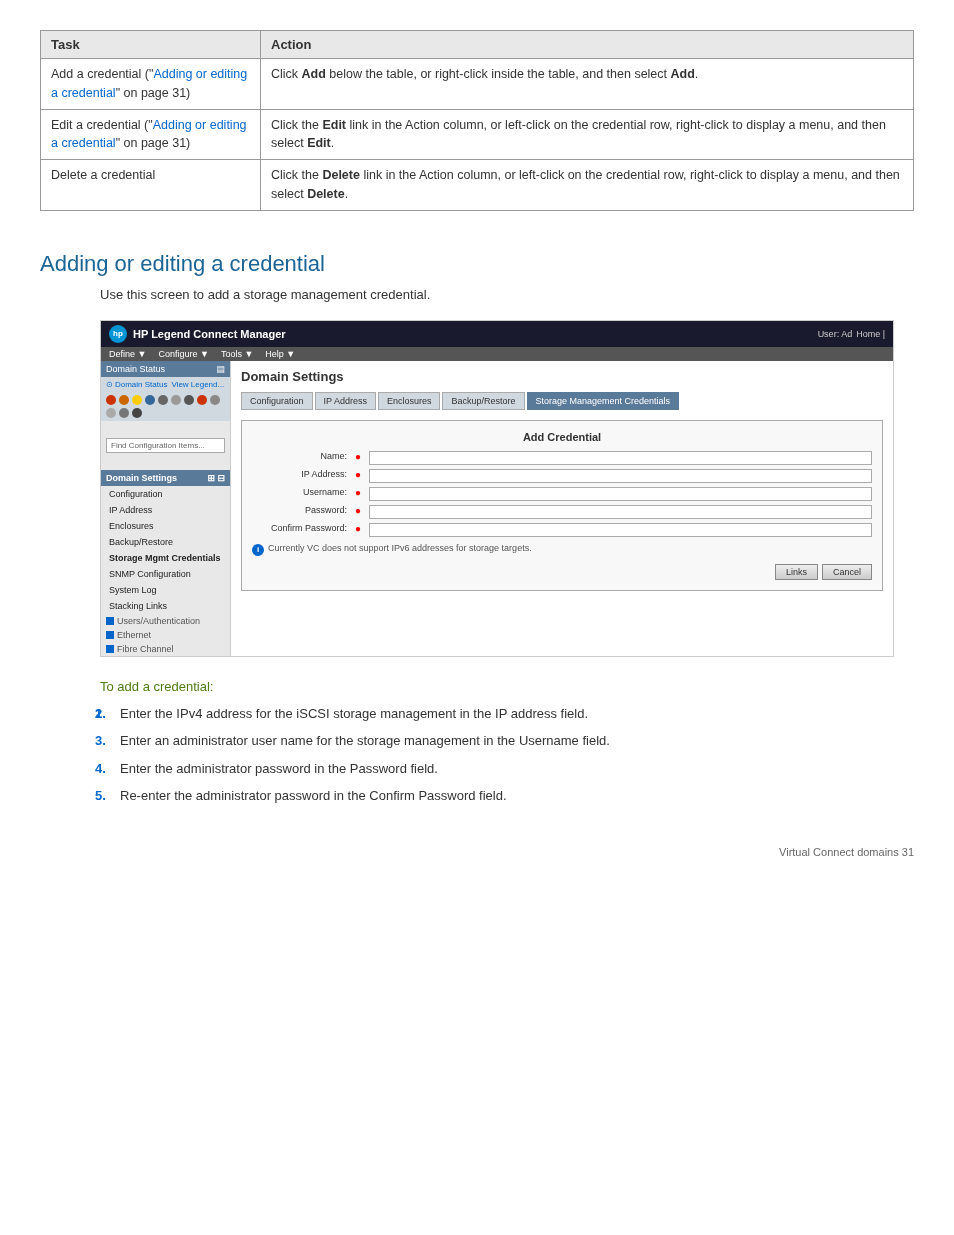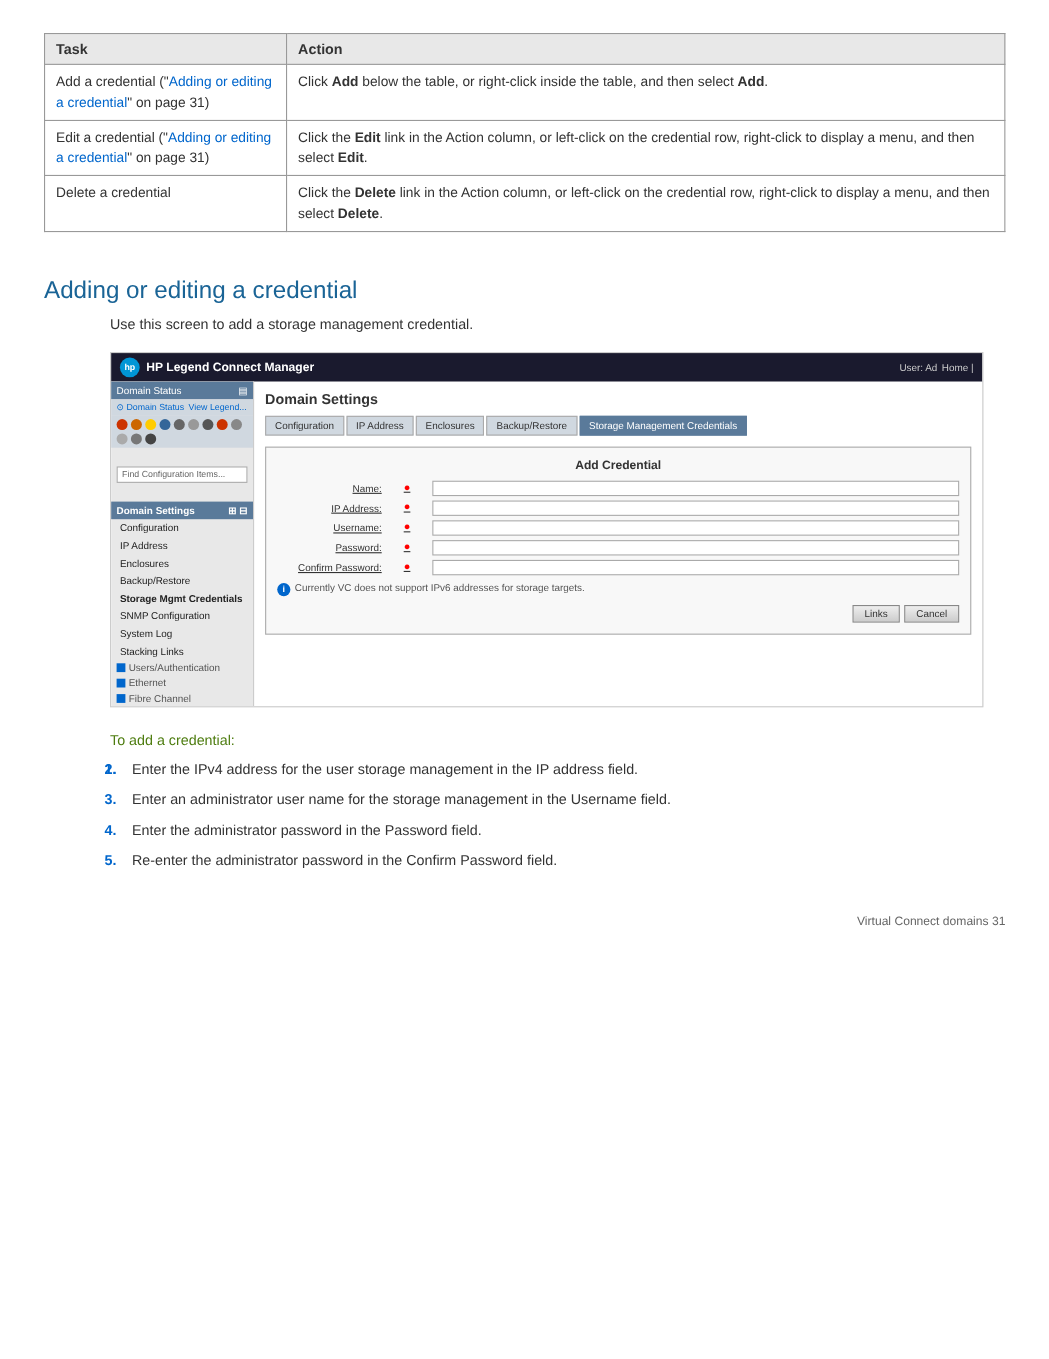--- a/index.html
+++ b/index.html
@@ -241,24 +241,22 @@
     }
     .add-credential-title {
       font-size: 11px;
       font-weight: bold;
       color: #333;
       text-align: center;
       margin-bottom: 8px;
     }
     .form-row {
       display: flex;
-      align-items: center;
       margin-bottom: 4px;
-      gap: 20px;
-      text-decoration: underline;
+      gap: 8px;
     }
     .form-label {
       width: 95px;
       text-align: right;
       font-size: 9px;
       color: #333;
     }
     .required-dot {
       color: red;
       font-size: 10px;
@@ -388,20 +386,26 @@
     <div class="vc-header-left">
       <div class="hp-logo">hp</div>
       <span class="vc-title">HP Legend Connect Manager</span>
     </div>
     <div class="vc-header-right">
       <span>User: Ad</span>
       <span>Home |</span>
     </div>
   </div>
 
+  <div class="vc-toolbar">
+    <span>Define ▼</span>
+    <span>Configure ▼</span>
+    <span>Tools ▼</span>
+    <span>Help ▼</span>
+  </div>
 
   <div class="vc-body">
 
     <div class="vc-sidebar">
       <div class="sidebar-domain-status">
         <span>Domain Status</span>
         <span>▤</span>
       </div>
       <div class="sidebar-nav-links">
         <span>⊙ Domain Status</span>
@@ -502,21 +506,21 @@
   </div>
 </div>
 
 <p class="instructions-heading">To add a credential:</p>
 <ol class="instruction-list">
   <li>
     <span class="step-num">1.</span>
   </li>
   <li>
     <span class="step-num">2.</span>
-    <span>Enter the IPv4 address for the user storage management in the IP address field.</span>
+    <span>Enter the IPv4 address for the iSCSI storage management in the IP address field.</span>
   </li>
   <li>
     <span class="step-num">3.</span>
     <span>Enter an administrator user name for the storage management in the Username field.</span>
   </li>
   <li>
     <span class="step-num">4.</span>
     <span>Enter the administrator password in the Password field.</span>
   </li>
   <li>

